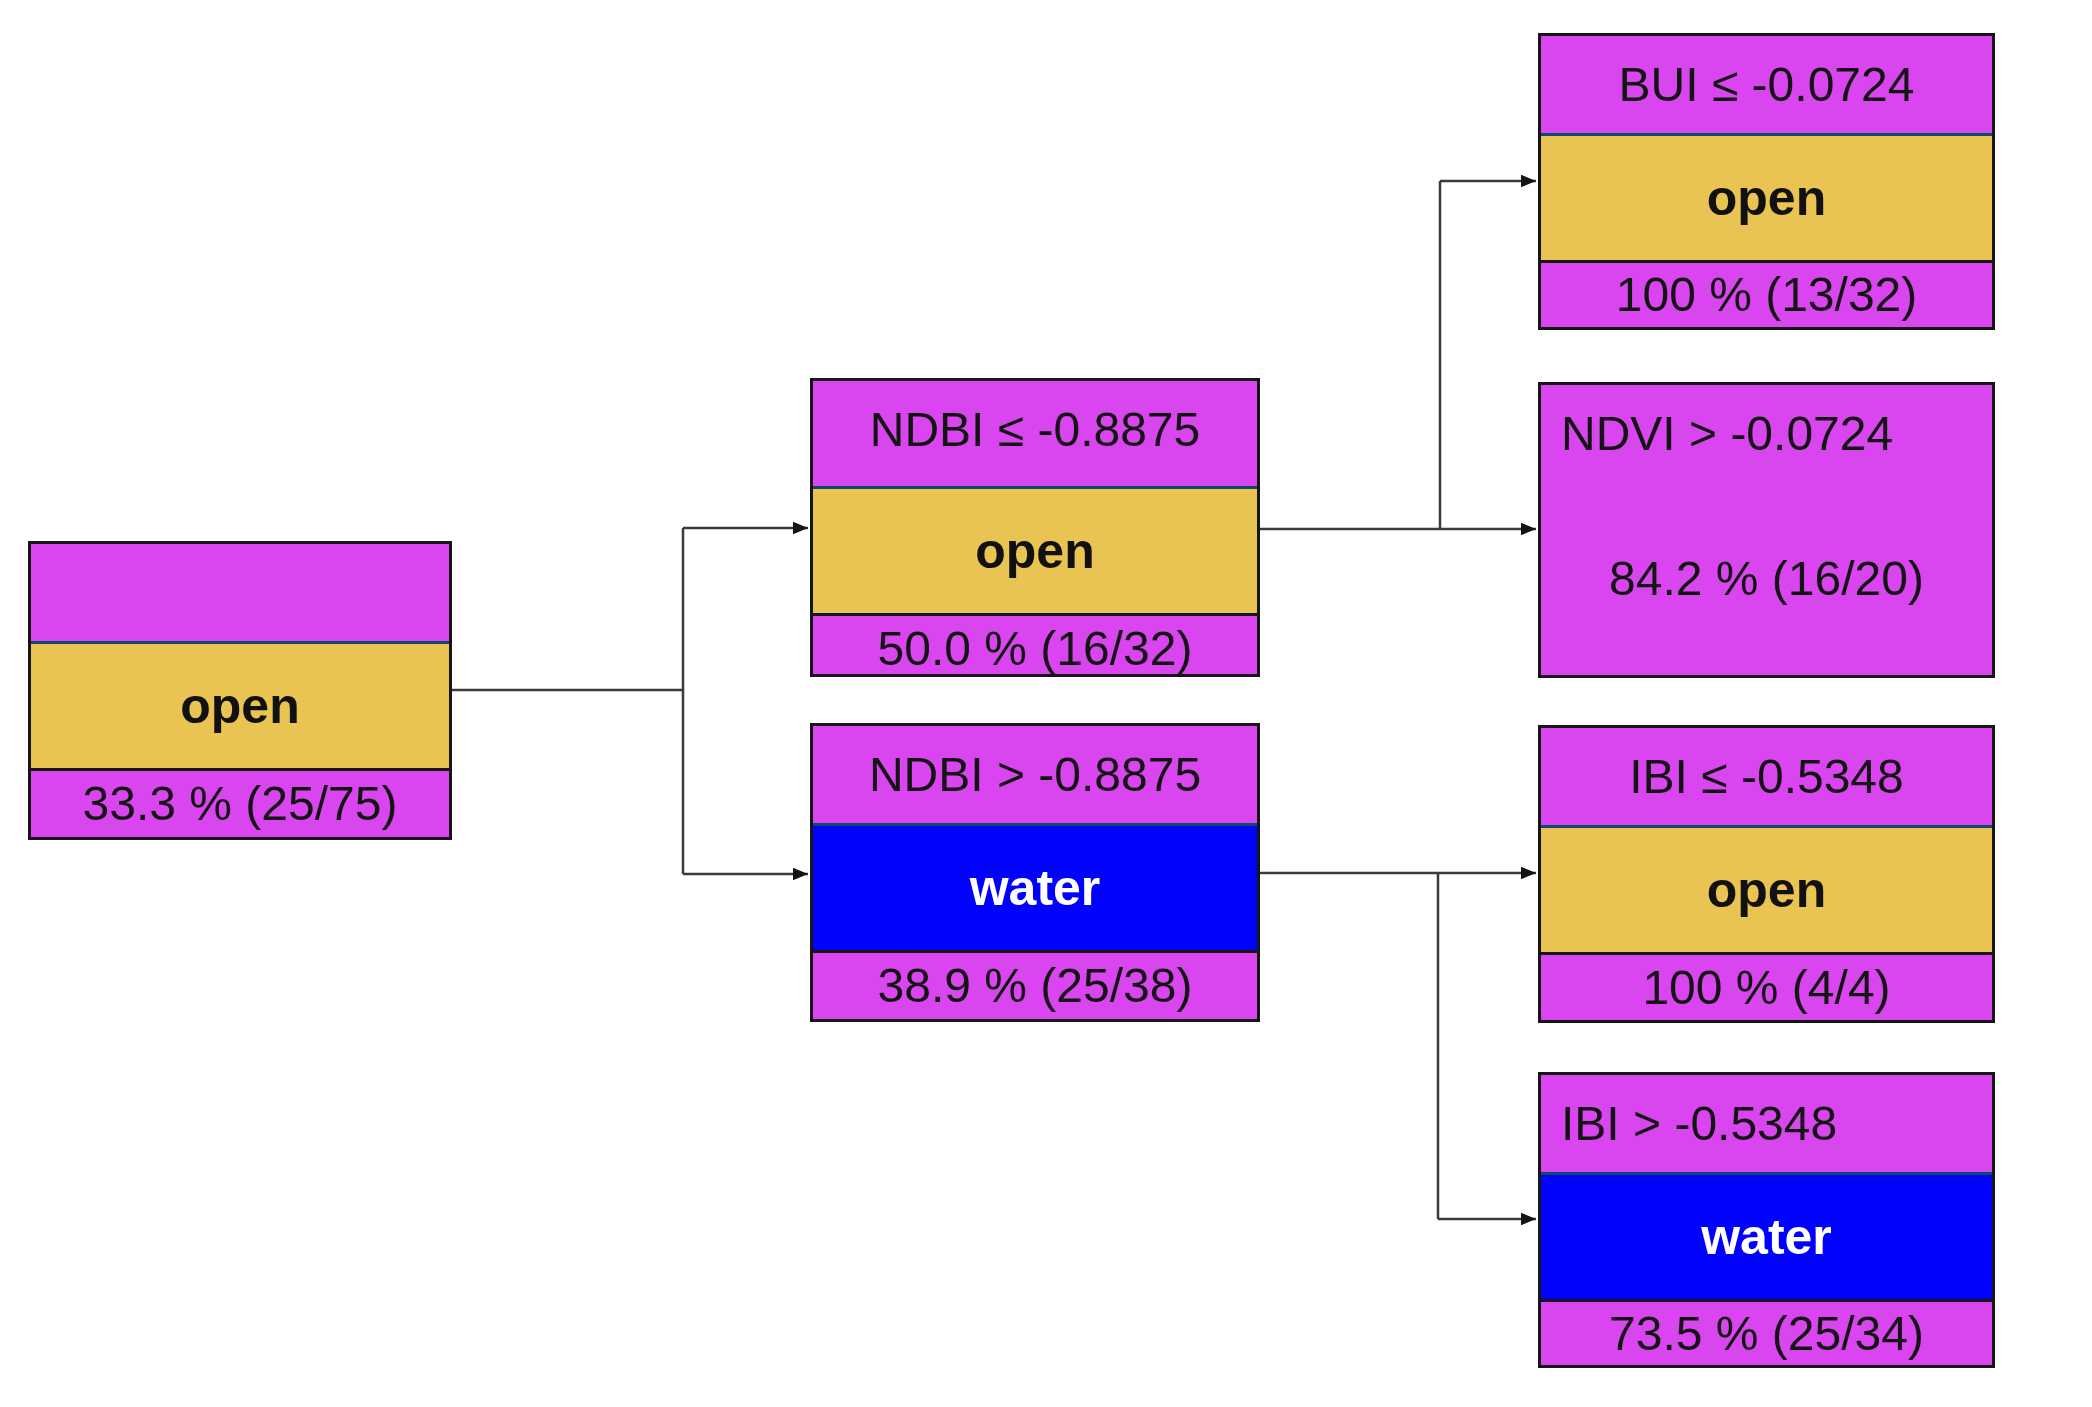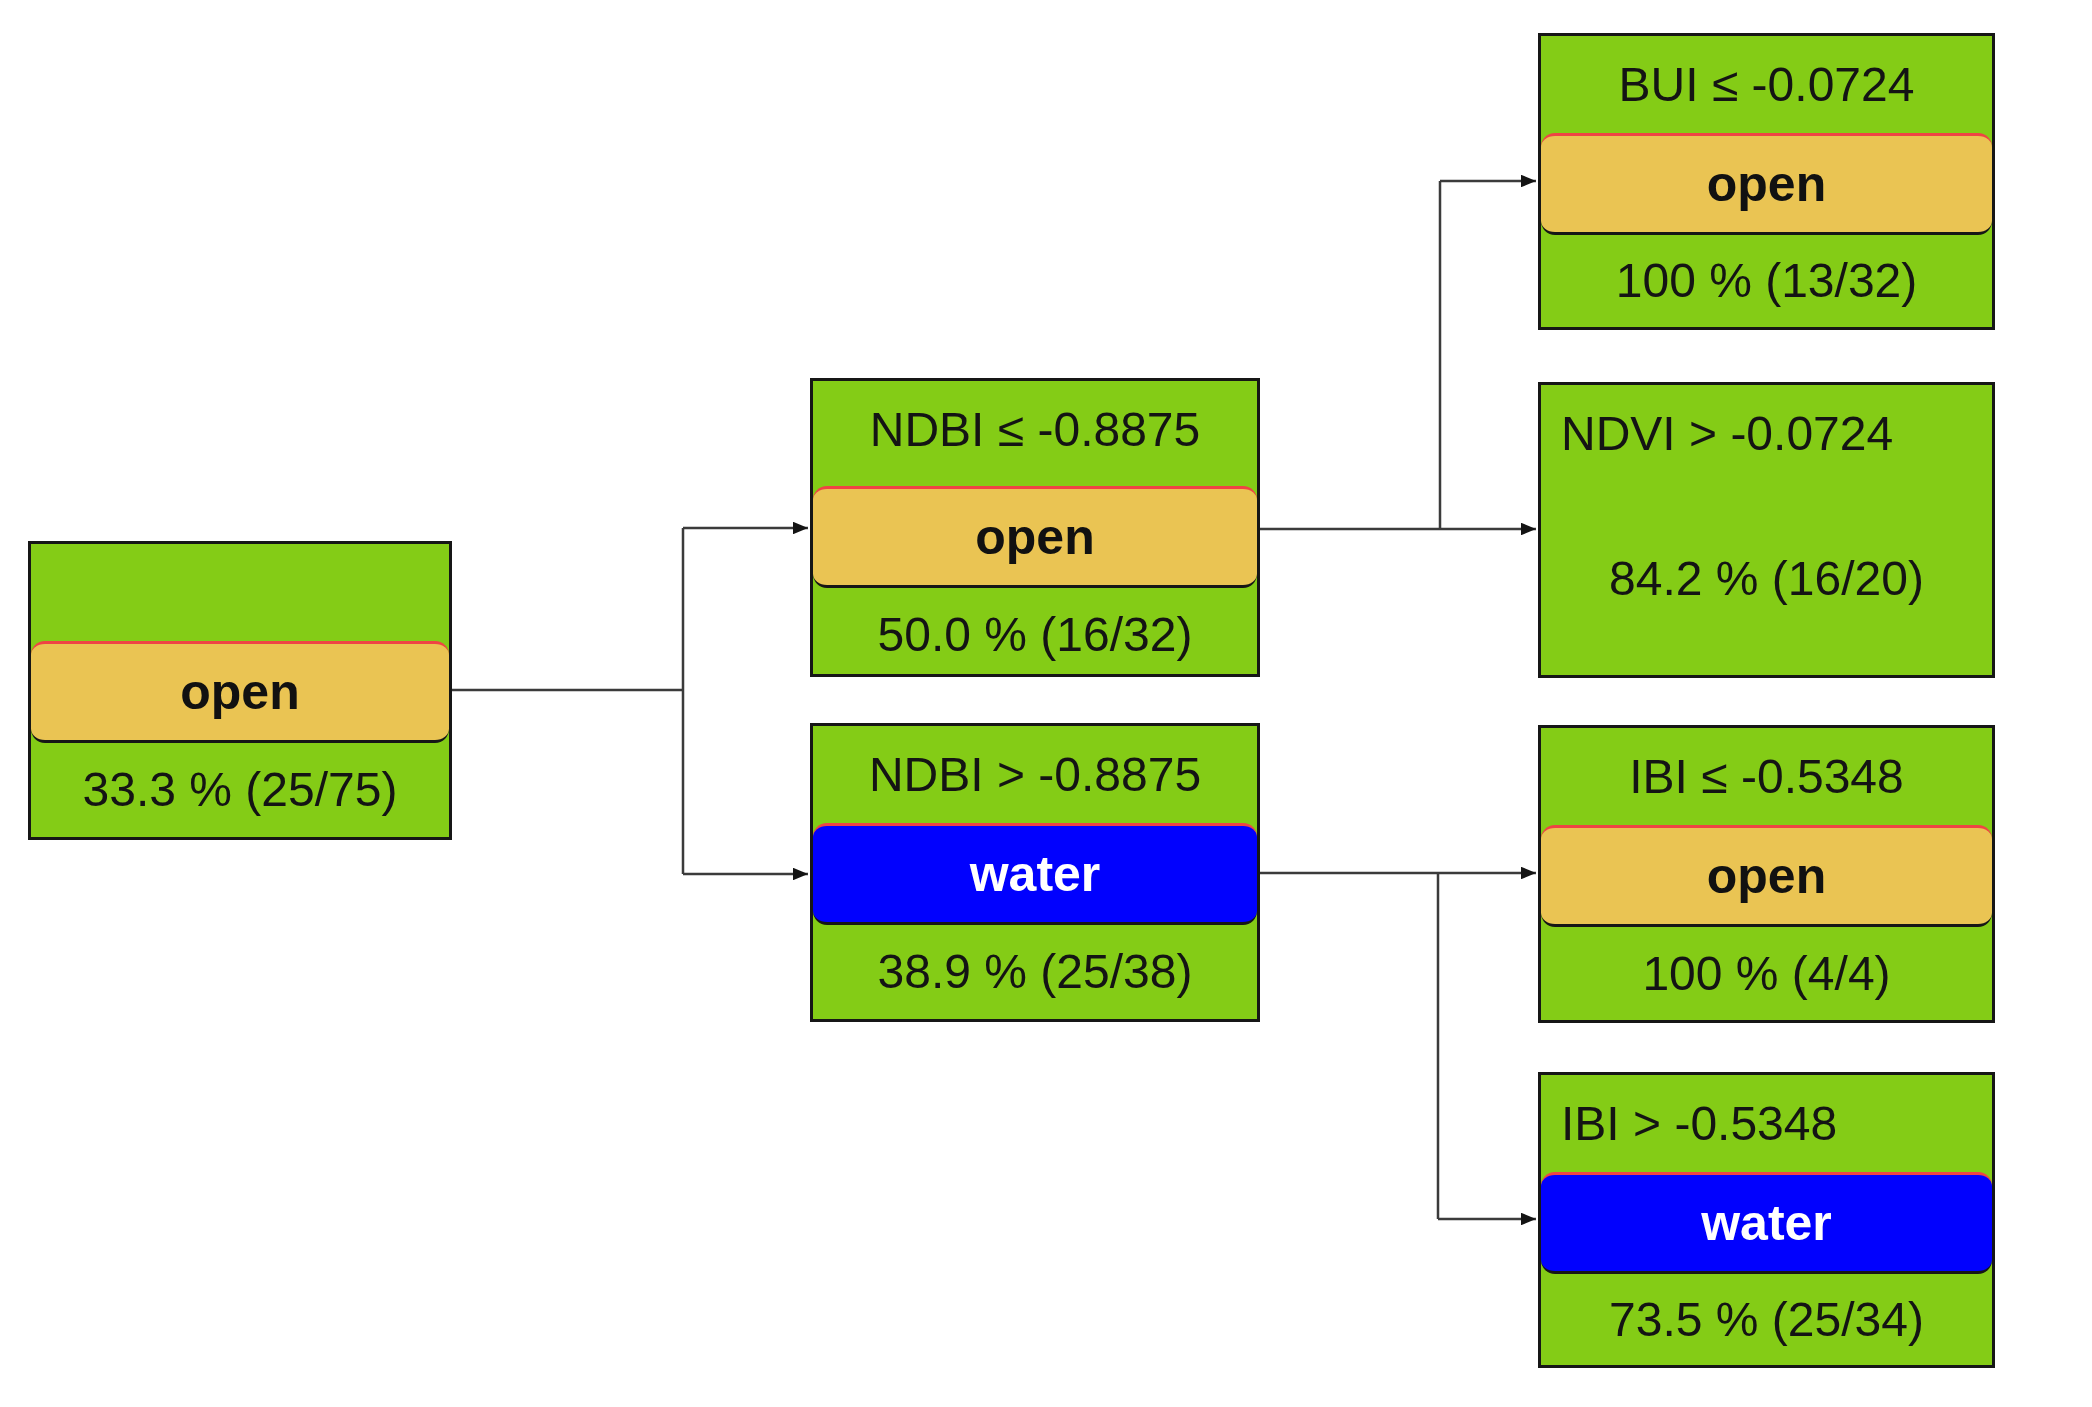--- a/index.html
+++ b/index.html
@@ -19,42 +19,41 @@
     position: absolute;
     left: 0;
     top: 0;
     width: 2092px;
     height: 1407px;
   }
   .tree-node {
     position: absolute;
     box-sizing: border-box;
     border: 3px solid #161616;
-    background: #84cc16;
+    background: #d946ef;
     display: flex;
     flex-direction: column;
   }
   .node-row {
     box-sizing: border-box;
     display: flex;
     align-items: center;
     justify-content: center;
     font-size: 48px;
     color: #141414;
     line-height: 1;
     white-space: nowrap;
   }
   .row-condition { height: 97px; }
   .row-label {
-    height: 102px;
-    border-top: 3px solid #ef4444;
+    height: 130px;
+    border-top: 3px solid #0c4a6e;
     border-bottom: 3px solid #161616;
     font-weight: bold;
     font-size: 50px;
-    border-radius: 14px;
   }
   .row-stats { flex: 1; }
   .align-left {
     justify-content: flex-start;
     padding-left: 20px;
   }
   .label-light { color: #ffffff; }
   .label-dark  { color: #111111; }
 </style>
 </head>

